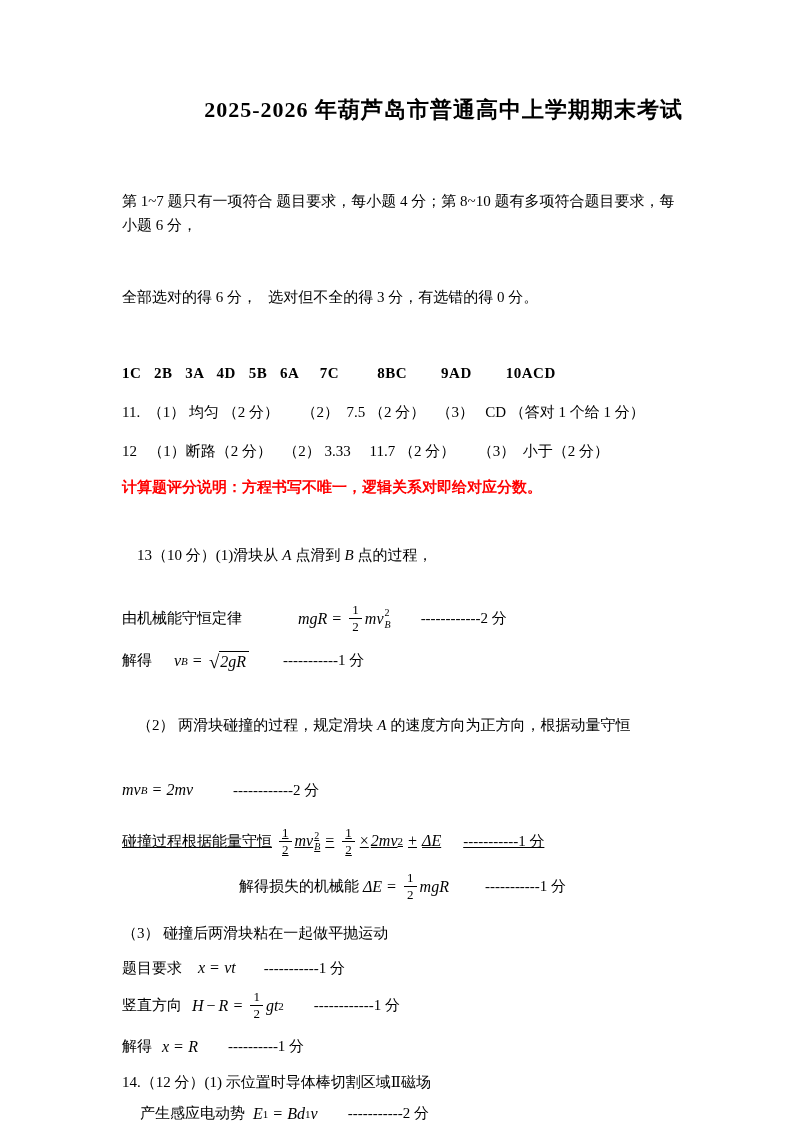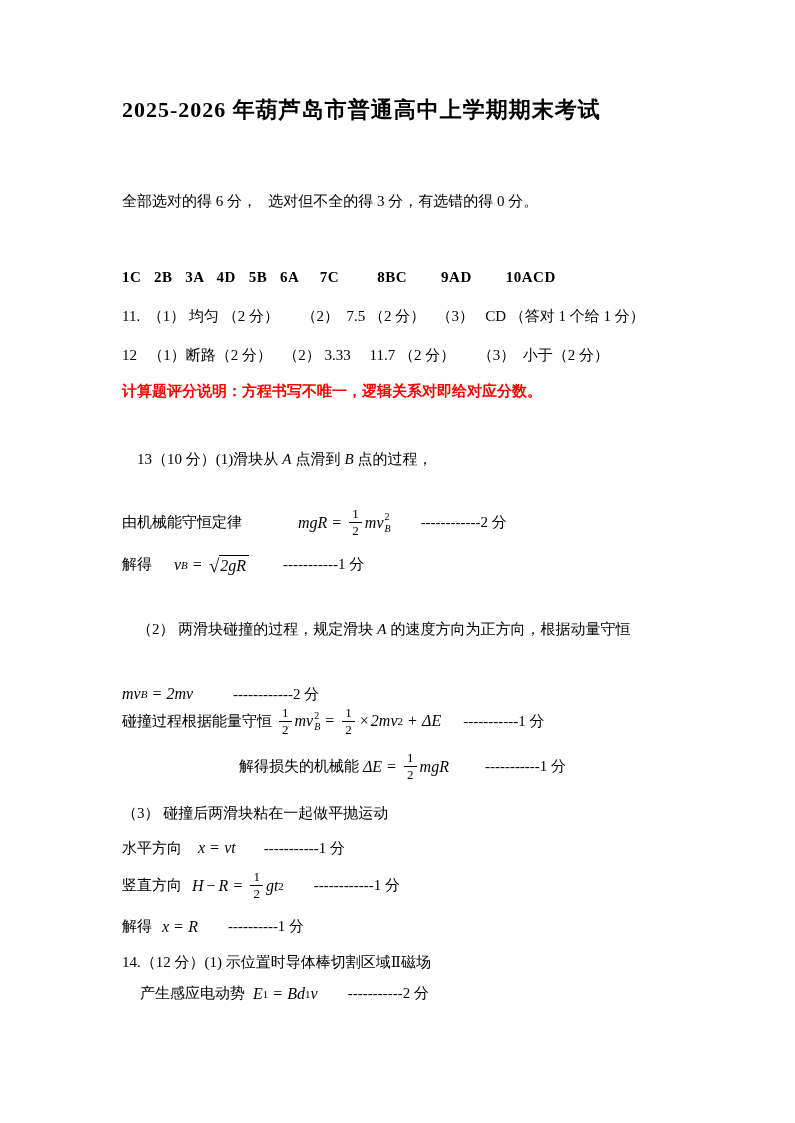--- a/index.html
+++ b/index.html
@@ -1,19 +1,19 @@
 <!DOCTYPE html>
 <html><head>
 <meta charset="utf-8">
 <style>
   * { margin:0; padding:0; box-sizing:border-box; }
   html,body { background:#ffffff; }
   body { font-family:"Liberation Serif","DejaVu Serif",serif; color:#000; }
   .page { width:795px; height:1123px; margin:0 auto; background:#fff; padding:95px 112px 40px 122px; overflow:hidden; }
-  .title { font-size:22px; font-weight:bold; text-align:left; letter-spacing:1px; white-space:pre-wrap; }
+  .title { font-size:22px; font-weight:bold; text-align:right; letter-spacing:1px; white-space:pre-wrap; }
   .subtitle { font-size:20px; text-align:center; margin-top:16px; letter-spacing:2px; white-space:pre-wrap; }
   .para { font-size:15px; line-height:1.6; white-space:pre-wrap; }
   .rules { margin-top:16px; }
   .answers-line { margin-top:4px; font-weight:bold; letter-spacing:.5px; }
   .qline { margin-top:15px; }
   .red-note { margin-top:12px; color:#ff0000; font-weight:bold; }
   .cn { font-size:15px; white-space:pre-wrap; }
   .line { display:flex; align-items:center; }
   .var { font-style:italic; }
   .ivar { font-style:italic; margin:0 4px; }
@@ -33,20 +33,21 @@
   .score { font-size:15px; white-space:pre-wrap; }
 </style>
 </head>
 <body>
 
 <div class="page">
 
   <div class="title">2025-2026 年葫芦岛市普通高中上学期期末考试</div>
 
   <div class="para rules">
+    <div>第 1~7 题只有一项符合 题目要求，每小题 4 分；第 8~10 题有多项符合题目要求，每小题 6 分，</div>
     <div>全部选对的得 6 分，   选对但不全的得 3 分，有选错的得 0 分。</div>
   </div>
 
   <div class="para answers-line">1C   2B   3A   4D   5B   6A     7C         8BC        9AD        10ACD</div>
   <div class="para qline">11.  （1） 均匀 （2 分）      （2）  7.5 （2 分）   （3）   CD （答对 1 个给 1 分）</div>
   <div class="para qline">12   （1）断路（2 分）   （2） 3.33     11.7 （2 分）      （3）  小于（2 分）</div>
   <div class="para red-note">计算题评分说明：方程书写不唯一，逻辑关系对即给对应分数。</div>
 
   <div class="para" style="margin-top:20px;">
     <span>13（10 分）(1)滑块从</span><span class="ivar">A</span><span>点滑到</span><span class="ivar">B</span><span>点的过程，</span>
@@ -80,21 +81,21 @@
 
   <div class="line" style="margin-top:20px;">
     <span class="formula">
       <span class="var">mv</span><sub class="fsub">B</sub>
       <span class="op">=</span>
       <span class="var">2mv</span>
     </span>
     <span class="score" style="margin-left:40px;">------------2 分</span>
   </div>
 
-  <div class="line" style="margin-top:2px;">
+  <div class="line" style="margin-top:26px;text-decoration:underline;">
     <span class="cn">碰撞过程根据能量守恒</span>
     <span class="formula" style="margin-left:4px;">
       <span class="frac"><span class="num">1</span><span class="den">2</span></span>
       <span class="var">mv</span>
       <span class="supsub"><span class="s-top">2</span><span class="s-bot">B</span></span>
       <span class="op">=</span>
       <span class="frac"><span class="num">1</span><span class="den">2</span></span>
       <span class="op" style="margin:0 2px;">×</span>
       <span class="var">2mv</span><sup class="fsup">2</sup>
       <span class="op">+</span>
@@ -110,21 +111,21 @@
       <span class="op">=</span>
       <span class="frac"><span class="num">1</span><span class="den">2</span></span>
       <span class="var">mgR</span>
     </span>
     <span class="score" style="margin-left:36px;">-----------1 分</span>
   </div>
 
   <div class="para" style="margin-top:18px;">（3） 碰撞后两滑块粘在一起做平抛运动</div>
 
   <div class="line" style="margin-top:14px;">
-    <span class="cn">水平方向</span>
+    <span class="cn">题目要求</span>
     <span class="formula" style="margin-left:16px;">
       <span class="var">x</span>
       <span class="op">=</span>
       <span class="var">vt</span>
     </span>
     <span class="score" style="margin-left:28px;">-----------1 分</span>
   </div>
 
   <div class="line" style="margin-top:12px;">
     <span class="cn">竖直方向</span>

